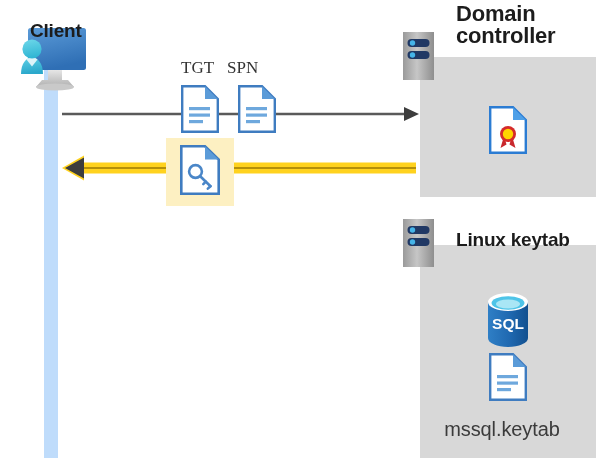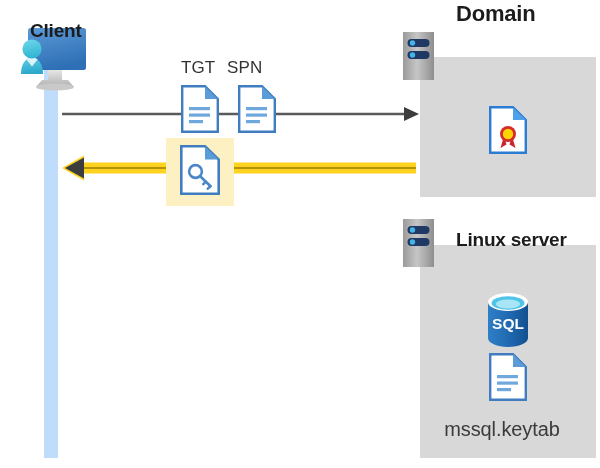--- a/index.html
+++ b/index.html
@@ -70,20 +70,21 @@
   #spn-doc { left: 238px; top: 85px; width: 38px; height: 48px; }
   #key-doc { left: 180px; top: 145px; width: 40px; height: 50px; }
   #cert-doc { left: 489px; top: 106px; width: 38px; height: 48px; }
   #keytab-doc { left: 489px; top: 353px; width: 38px; height: 48px; }
 
   .doc-label {
     position: absolute;
     font-size: 17px;
     color: #333333;
     letter-spacing: 0.1px;
+    font-family: Liberation Serif, serif;
   }
   #tgt-label { left: 181px; top: 58px; }
   #spn-label { left: 227px; top: 58px; }
 
   .highlight-box {
     position: absolute;
     left: 166px;
     top: 138px;
     width: 68px;
     height: 68px;
@@ -260,17 +261,18 @@
       <rect x="8" y="35" width="14" height="3.2" fill="#6ea8dd"></rect>
     </svg>
   </div>
 
   <div class="keytab-caption">mssql.keytab</div>
 
   <div class="title" id="client-title">Client</div>
 
   <div class="title" id="dc-title">
     <span>Domain</span><br>
-  </div>
-
-  <div class="title" id="linux-title">Linux server</div>
+    <span>controller</span>
+  </div>
+
+  <div class="title" id="linux-title">Linux keytab</div>
 
 </div>
 
 </body></html>

